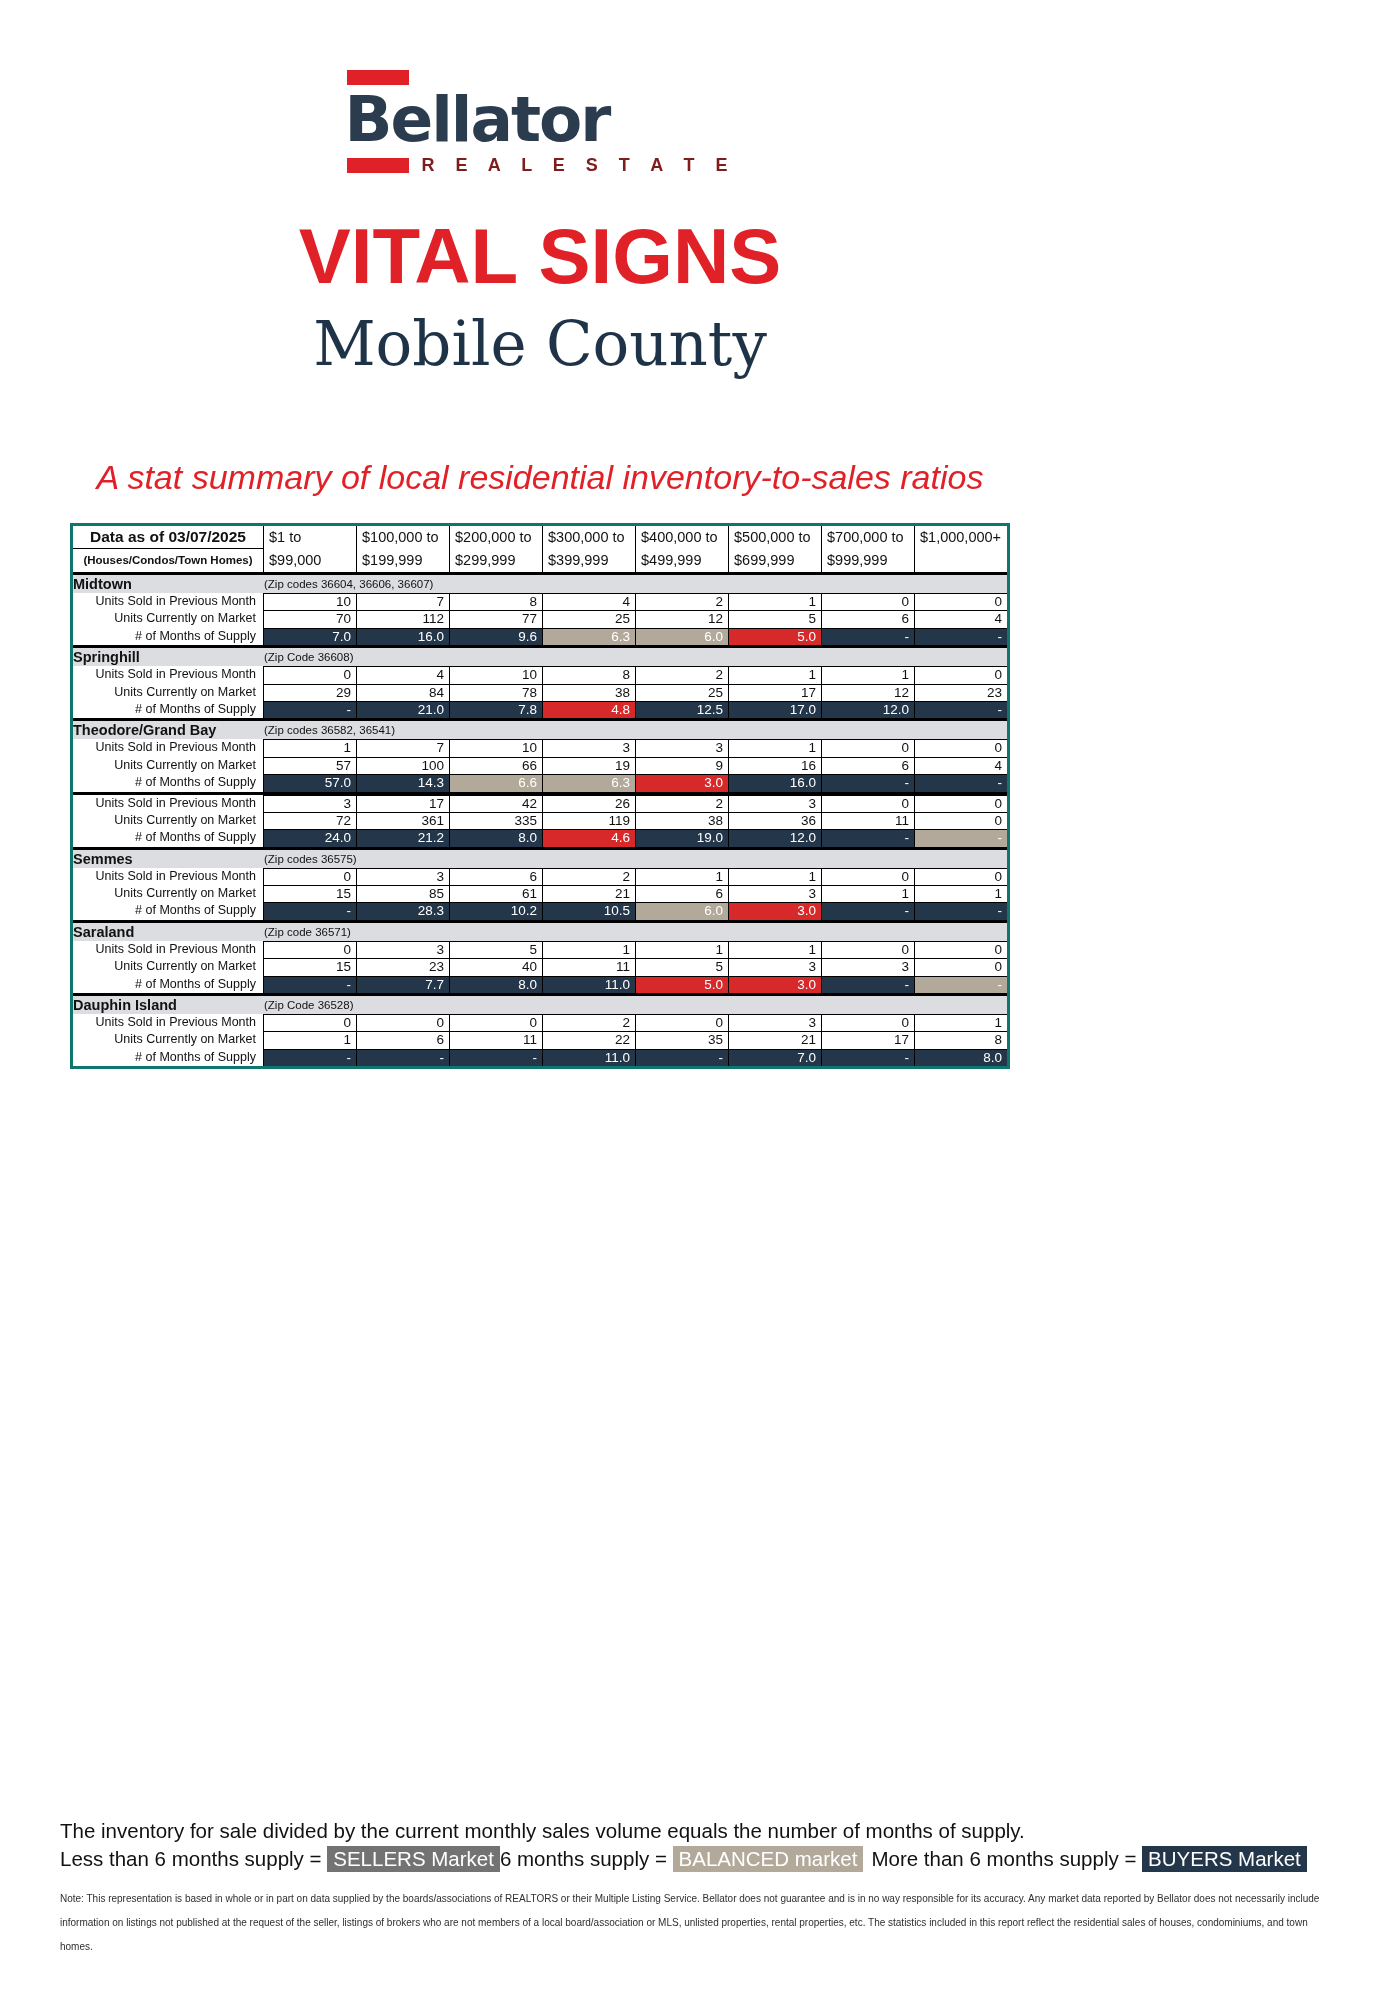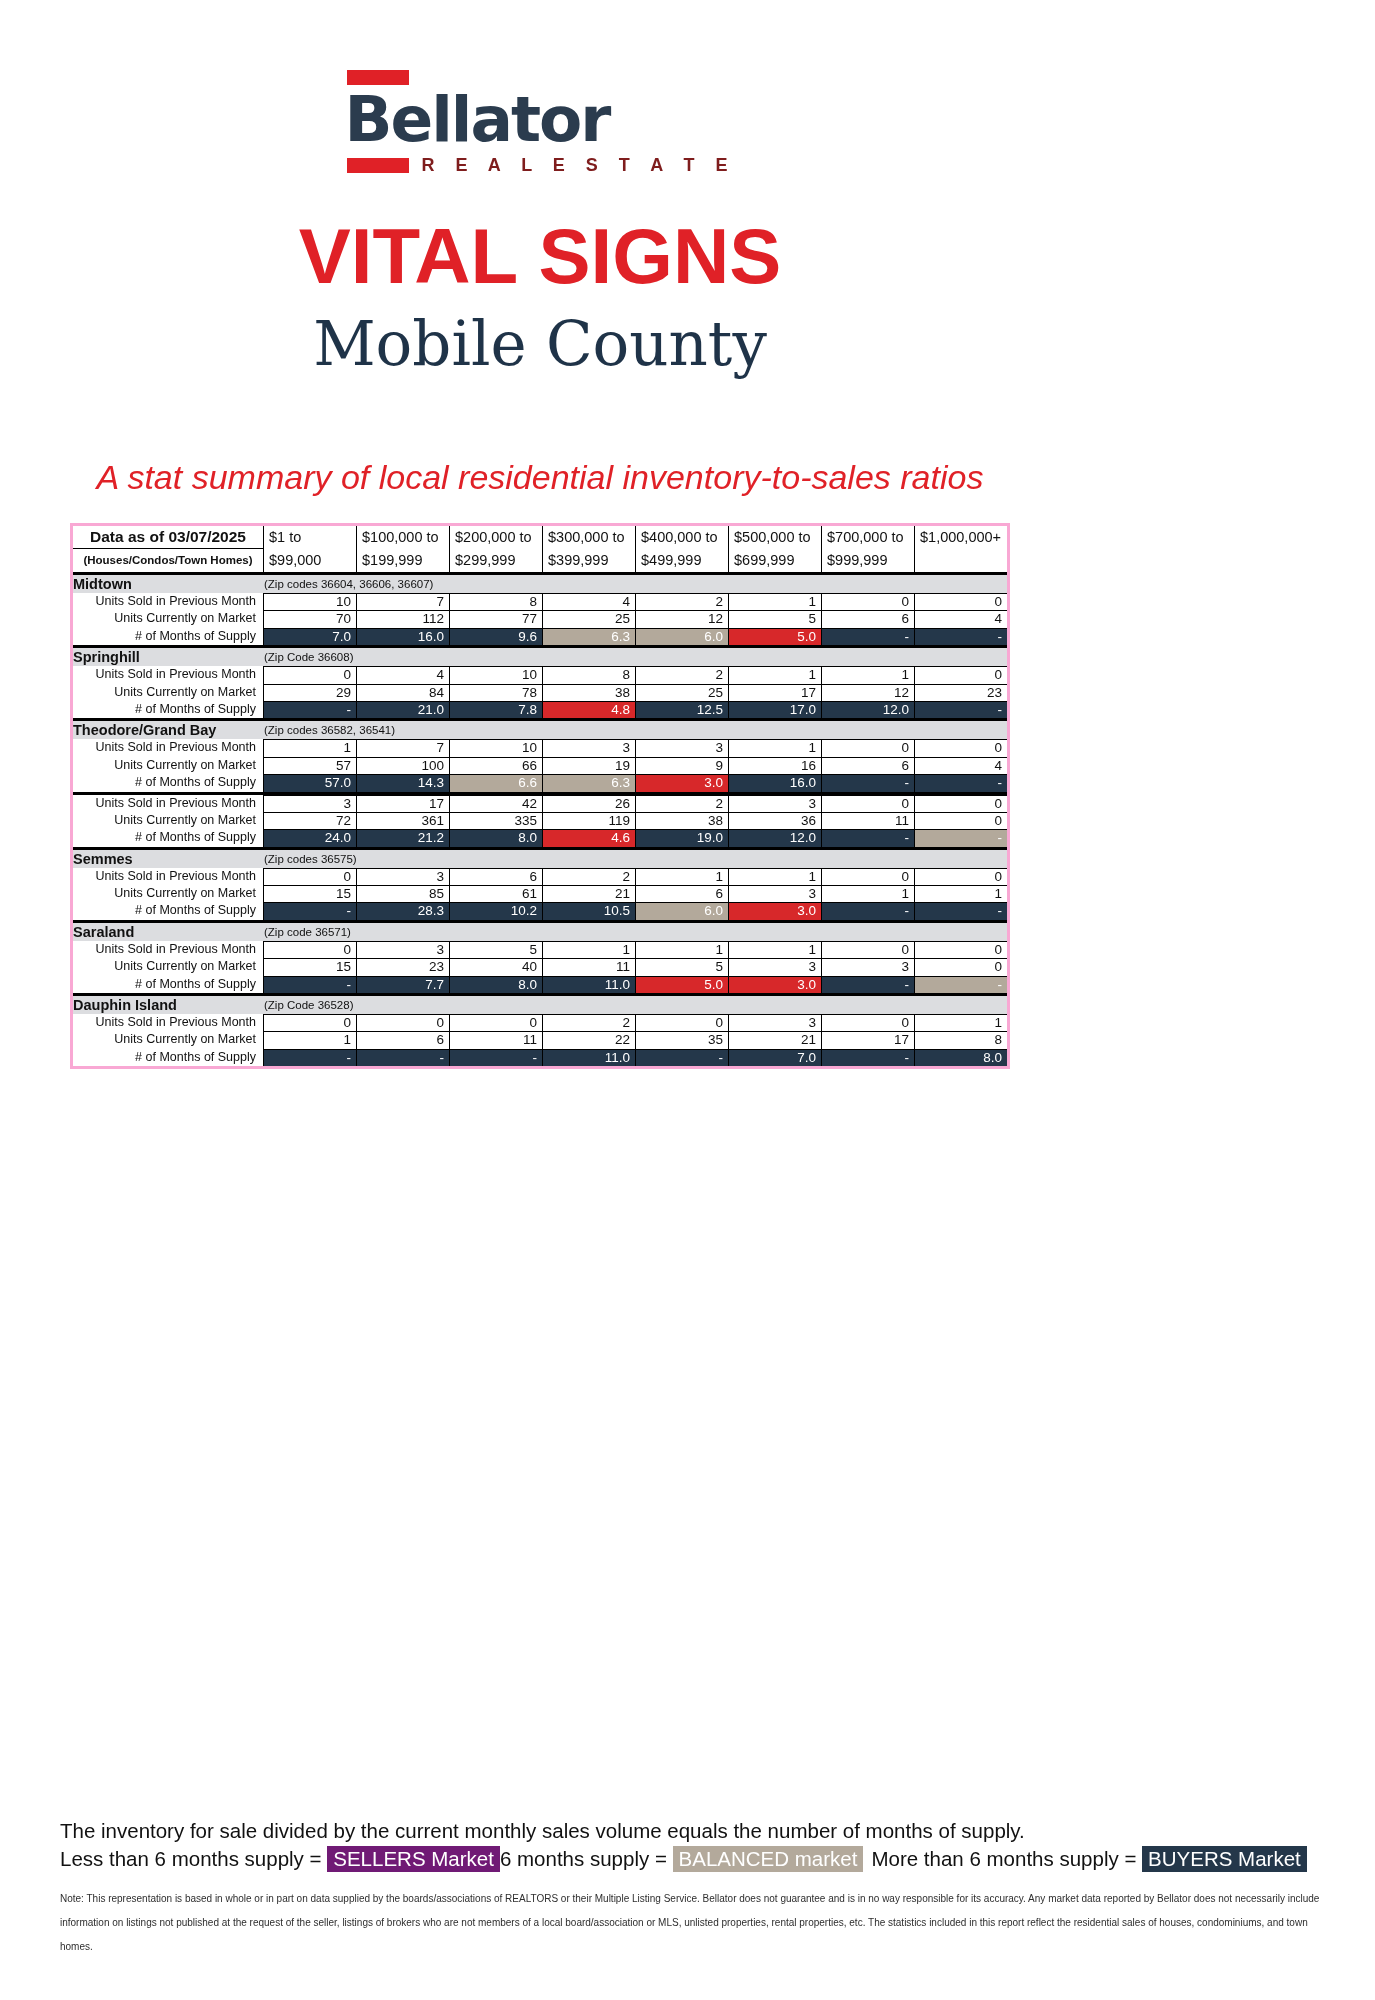--- a/index.html
+++ b/index.html
@@ -20,21 +20,21 @@
   .logo-tagline { font-size:18px; letter-spacing:8px; color:#7f1d1d; font-weight:bold; }
 
   
   .vital-title { margin-top:40px; color:#e02127; font-weight:bold; font-size:78px;
                  line-height:78px; letter-spacing:0; }
   .county-title { margin-top:14px; color:#1f3348; font-family:"DejaVu Serif", serif;
                   font-size:61px; line-height:70px; }
   .summary-line { margin-top:78px; color:#e02127; font-style:italic; font-size:34px; line-height:40px; }
 
   
-  .vs-table { width:940px; margin:26px auto 0; border:3px solid #f9a8d4; text-align:left; background:#fff; }
+  .vs-table { width:940px; margin:26px auto 0; border:3px solid #0f766e; text-align:left; background:#fff; }
   .thead { display:grid; grid-template-columns:190px repeat(8,1fr); }
   .th-label { }
   .th-l1 { font-weight:bold; font-size:15.5px; line-height:22px; border-bottom:1.5px solid #000; text-align:center; }
   .th-l2 { font-weight:bold; font-size:11.5px; line-height:23px; text-align:center; }
   .th-price { border-left:1.5px solid #000; text-align:left; padding:0 5px; }
   .th-p1, .th-p2 { font-size:14.5px; line-height:22.5px; }
 
   .region-block { border-top:3px solid #000; }
   .region-header { display:flex; align-items:center; height:18px; background:#dcdde0; }
   .region-name { width:188px; font-weight:bold; font-size:14.5px; white-space:nowrap; }
@@ -47,21 +47,21 @@
   .supply { color:#fff; }
   .supply-buyers   { background:#24374a; }
   .supply-balanced { background:#b3a99b; }
   .supply-sellers  { background:#d7282a; }
 
   
   .footer { position:absolute; left:60px; top:1818px; width:1290px; text-align:left; }
   .legend-intro { font-size:20.5px; line-height:26px; color:#111; }
   .legend-line { font-size:20.5px; line-height:27px; margin-top:1px; color:#111; }
   .chip { color:#fff; padding:1px 6px 2px 6px; }
-  .chip-sellers  { background:#701a75; }
+  .chip-sellers  { background:#737373; }
   .chip-balanced { background:#b3a99b; }
   .chip-buyers   { background:#24374a; }
   .gap { display:inline-block; width:8px; }
   .disclaimer { margin-top:15px; width:1270px; font-size:10px; line-height:24px; color:#2e2e2e; }
 </style>
 </head>
 <body>
 
 <div class="page">
 

